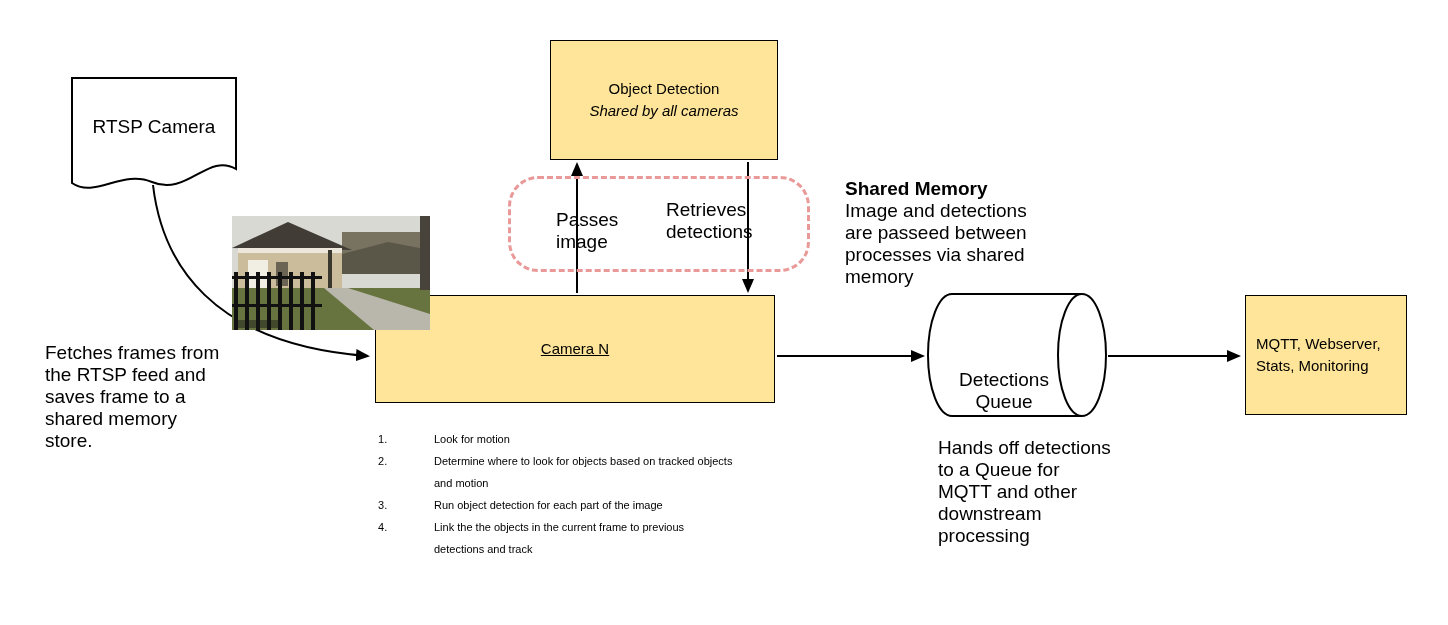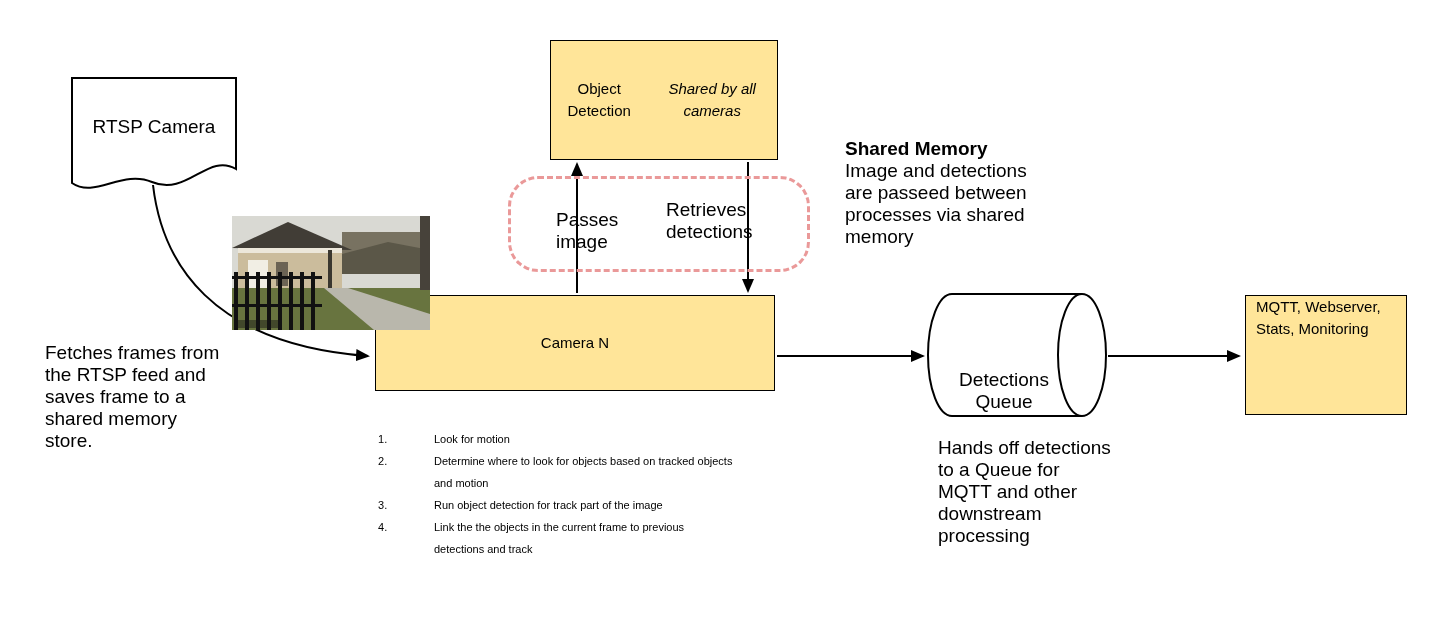--- a/index.html
+++ b/index.html
@@ -4,42 +4,42 @@
 <style>
   * { margin:0; padding:0; box-sizing:border-box; }
   html,body { background:#fff; }
   body { font-family:"Liberation Sans", sans-serif; color:#000; }
   .canvas { position:relative; width:1448px; height:625px; background:#fff; overflow:hidden; font-size:15px; }
   .layer { position:absolute; left:0; top:0; z-index:1; }
   .node {
     position:absolute; z-index:2;
     background:var(--node-fill,#FFE599);
     border:1.5px solid var(--node-border,#000);
-    display:flex; flex-direction:row; align-items:center; justify-content:center;
+    display:flex; flex-direction:column; align-items:center; justify-content:center;
     text-align:center; line-height:22px;
   }
   .node-object-detection { left:550px; top:40px; width:228px; height:120px; }
-  .node-camera-n { left:375px; top:295px; width:400px; height:96px; }
+  .node-camera-n { left:375px; top:295px; width:400px; height:108px;text-decoration:underline; }
   .node-outputs { left:1245px; top:295px; width:162px; height:120px; align-items:flex-start; text-align:left; padding-left:10px; padding-right:6px; }
   .italic { font-style:italic; }
   .dashed-region {
     position:absolute; z-index:1;
     left:508px; top:176px; width:302px; height:96px;
     border:3px dashed var(--shared-memory-dash,#EA9999);
     border-radius:30px;
   }
   .label { position:absolute; z-index:5; line-height:22px; font-size:19px; }
   .lbl-rtsp { left:72px; top:116px; width:164px; text-align:center; }
   .lbl-passes { left:556px; top:209px; width:60px; }
   .lbl-retrieves { left:666px; top:199px; width:84px; }
   .lbl-queue { left:952px; top:333px; width:104px; text-align:center;margin-top:36px; }
   .lbl-fetch-note { left:45px; top:342px; width:178px; }
   .lbl-queue-note { left:938px; top:437px; width:180px; }
   .shared-memory-block { left:845px; top:138px; width:212px; }
-  .shared-memory-block .smb-title { font-weight:bold; }
+  .shared-memory-block .smb-title { font-weight:bold;margin-top:40px; }
   ol.steps { position:absolute; z-index:5; left:378px; top:428px; width:356px; list-style:none; counter-reset:step; font-size:11px; }
   ol.steps li { counter-increment:step; display:grid; grid-template-columns:56px 1fr; line-height:22px; }
   ol.steps li::before { content:counter(step) "."; }
   .snapshot { position:absolute; left:232px; top:216px; width:198px; height:114px; z-index:4; display:block; }
 </style>
 </head>
 <body>
 
 <div class="canvas">
 
@@ -129,20 +129,20 @@
   <div class="label lbl-queue-note">Hands off detections to a Queue for MQTT and other downstream processing</div>
 
   <ol class="steps">
     <li>
         <span>Look for motion</span>
       </li>
     <li>
         <span>Determine where to look for objects based on tracked objects and motion</span>
       </li>
     <li>
-        <span>Run object detection for track part of the image</span>
+        <span>Run object detection for each part of the image</span>
       </li>
     <li>
         <span>Link the the objects in the current frame to previous detections and track</span>
       </li>
   </ol>
 
 </div>
 
 </body></html>

